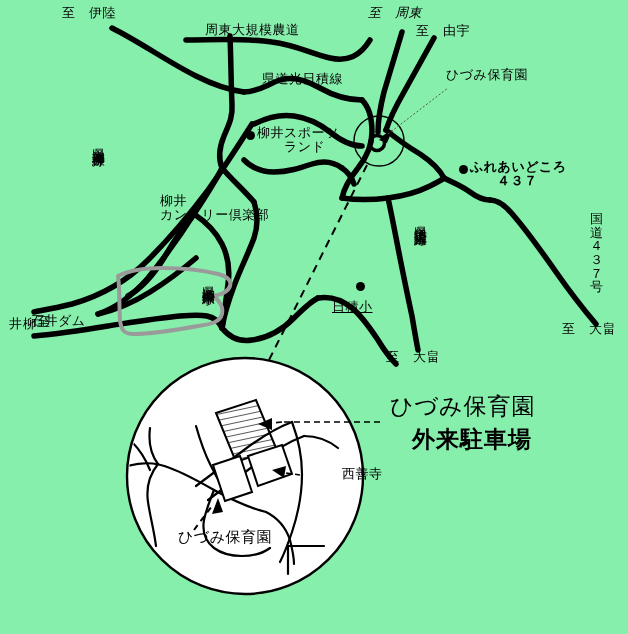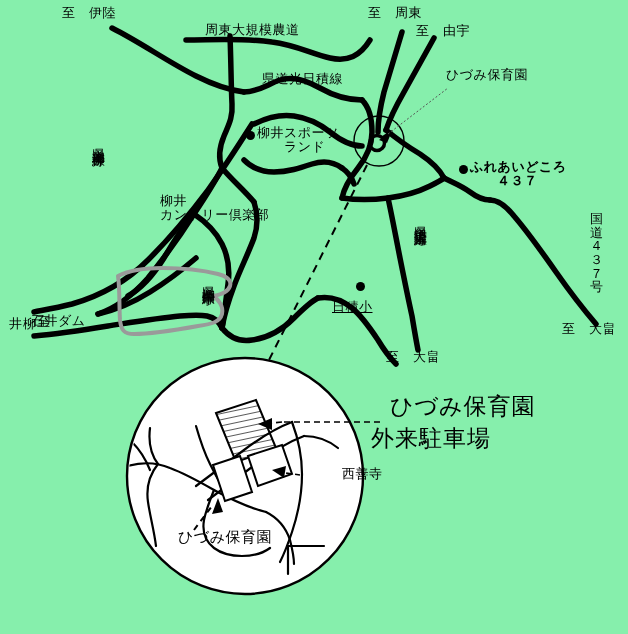--- a/index.html
+++ b/index.html
@@ -215,21 +215,21 @@
         <line x1="194" y1="530" x2="212" y2="506" stroke="#000000" stroke-width="2" stroke-dasharray="6 5"></line>
         <path d="M218,498 L212,514 L223,512 Z" fill="#000000"></path>
       </g>
     </g>
   </svg>
 
   <div class="lbl lbl-dest" style="left:62px; top:6px;">至　伊陸</div>
 
   <div class="lbl lbl-h" style="left:205px; top:23px;">周東大規模農道</div>
 
-  <div class="lbl lbl-dest" style="left:368px; top:6px;">至　周東</div>
+  <div class="lbl lbl-dest" style="left:368px; top:6px;font-style:italic;">至　周東</div>
 
   <div class="lbl lbl-dest" style="left:416px; top:24px;">至　由宇</div>
 
   <div class="lbl lbl-h" style="left:262px; top:72px;">県道光日積線</div>
 
   <div class="lbl lbl-h" style="left:446px; top:68px;">ひづみ保育園</div>
 
   <div class="poi-dot" style="left:246px; top:131px;"></div>
   <div class="lbl lbl-h" style="left:257px; top:126px;">柳井スポーツ
 　　ランド</div>
@@ -261,15 +261,15 @@
   <div class="lbl lbl-dest" style="left:386px; top:350px;">至　大畠</div>
 
   <div class="lbl lbl-dest" style="left:562px; top:322px;">至　大畠</div>
 
   <div class="inset-lbl inset-lbl-sub" style="left:300px; top:465px;">西善寺</div>
 
   <div class="inset-lbl inset-lbl-main" style="left:136px; top:528px;">ひづみ保育園</div>
 
   <div class="caption" style="left:390px; top:391px;">ひづみ保育園</div>
 
-  <div class="caption" style="left:371px; top:423px;">外来駐車場</div>
+  <div class="caption" style="left:412px; top:423px;font-weight:bold;">外来駐車場</div>
 
 </div>
 
 </body></html>

